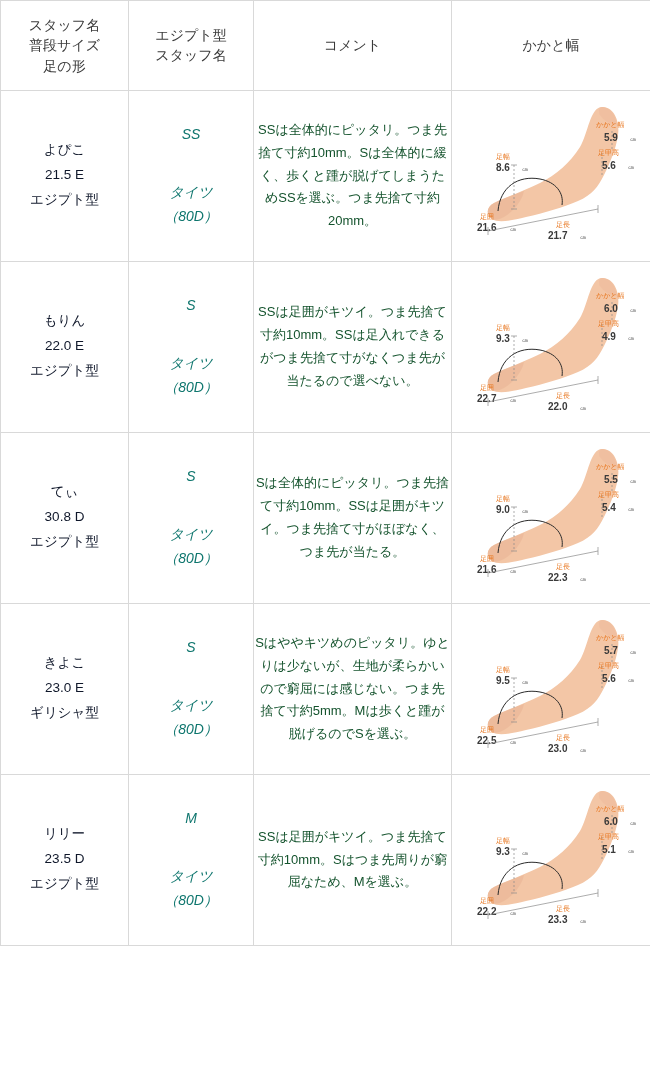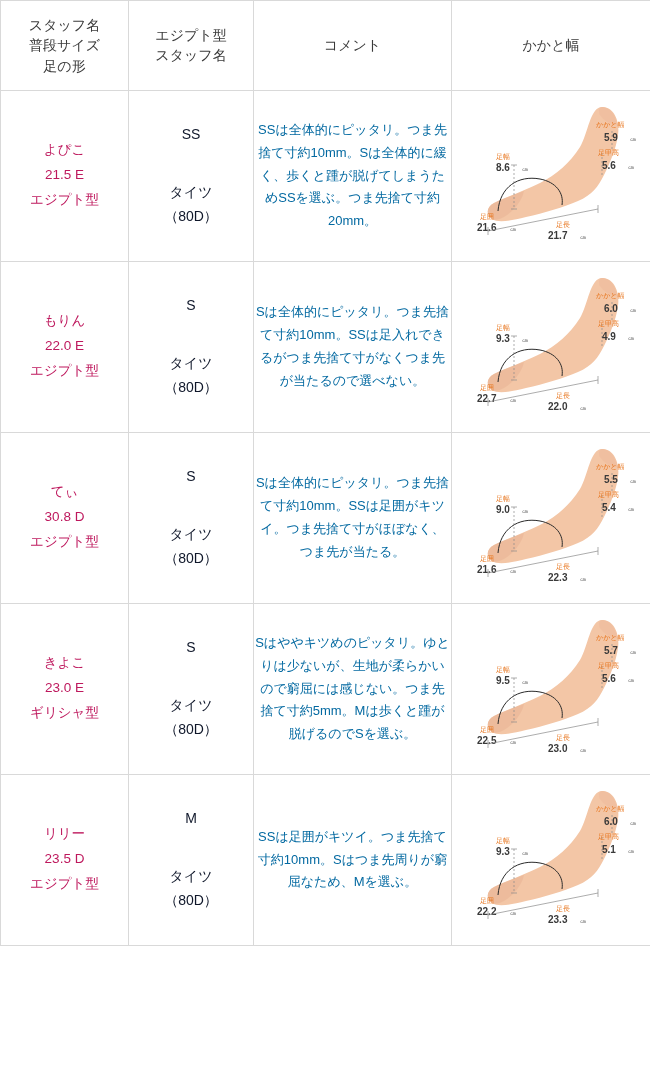--- a/index.html
+++ b/index.html
@@ -36,39 +36,40 @@
     line-height: 1.45;
     color: #3a3a3a;
     padding: 14px 6px;
     height: 60px;
   }
   .head-lines span { display: block; }
 
   .staff-cell {
     font-size: 13.5px;
     line-height: 1.85;
-    color: #be185d;
+    color: #0f172a;
     padding: 8px 4px;
   }
   .staff-cell span { display: block; }
 
   .size-cell {
     font-size: 14px;
     line-height: 1.7;
-    color: #0f172a;
+    color: #0f766e;
     padding: 8px 4px;
+    font-style: italic;
   }
   .size-cell .size-main { display: block; margin-bottom: 34px; }
   .size-cell .size-style { display: block; }
   .size-cell .size-denier { display: block; }
 
   .comment-cell {
     font-size: 13px;
     line-height: 1.75;
-    color: #0369a1;
+    color: #14532d;
     text-align: left;
     padding: 12px 12px;
   }
 
   .foot-cell {
     padding: 6px 0 10px 0;
   }
   .foot-wrap {
     position: relative;
     width: 199px;
@@ -182,21 +183,21 @@
       <td class="staff-cell">
         <span>もりん</span>
         <span>22.0 E</span>
         <span>エジプト型</span>
       </td>
       <td class="size-cell">
         <span class="size-main">S</span>
         <span class="size-style">タイツ</span>
         <span class="size-denier">（80D）</span>
       </td>
-      <td class="comment-cell">Sは全体的にピッタリ。つま先捨て寸約10mm。SSは足入れできるがつま先捨て寸がなくつま先が当たるので選べない。</td>
+      <td class="comment-cell">SSは足囲がキツイ。つま先捨て寸約10mm。SSは足入れできるがつま先捨て寸がなくつま先が当たるので選べない。</td>
       <td class="foot-cell">
         <div class="foot-wrap">
           <svg class="foot-svg" width="199" height="170" viewBox="0 0 199 170" xmlns="http://www.w3.org/2000/svg">
             <g>
               <path d="M150 16 C162 16 168 30 166 44 C164 58 158 72 152 84 C146 96 140 104 126 110 C112 116 92 122 74 126 C58 130 46 132 40 128 C34 124 34 116 42 112 C54 106 72 100 88 92 C104 84 118 72 128 56 C136 43 138 16 150 16 Z" fill="#f3c6a6"></path>
               <path d="M40 128 C34 124 34 116 42 112 C50 108 62 104 72 100 C70 110 62 120 52 126 C48 128 43 130 40 128 Z" fill="#e8b293" opacity="0.55"></path>
               <path d="M150 16 C158 16 164 24 165 34 C158 33 152 30 148 24 C146 20 147 16 150 16 Z" fill="#eebb9d" opacity="0.6"></path>
             </g>
             <g>
               <path class="m-dash" d="M62 74 L62 118"></path>

